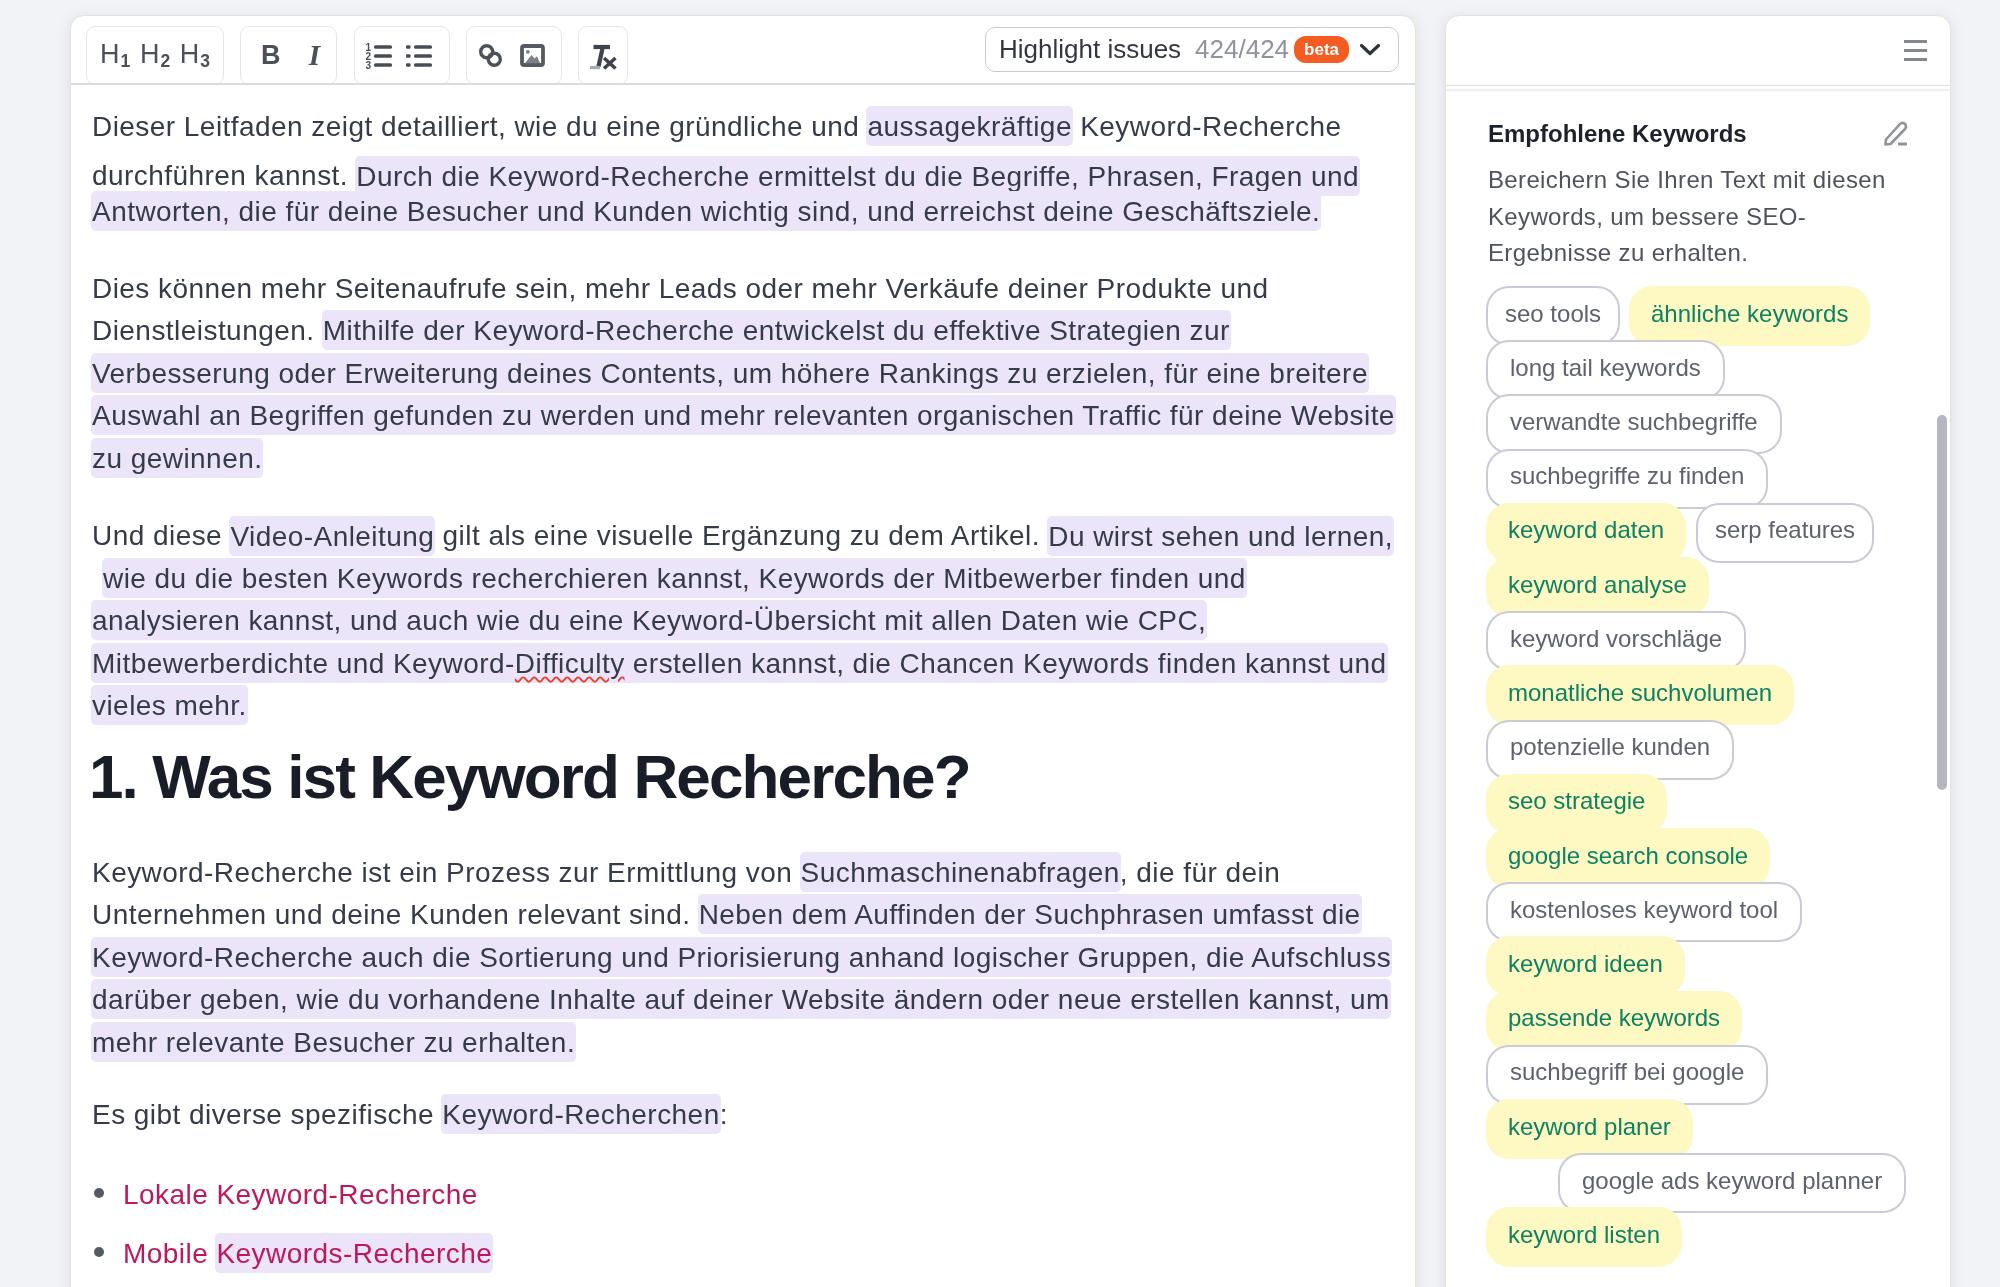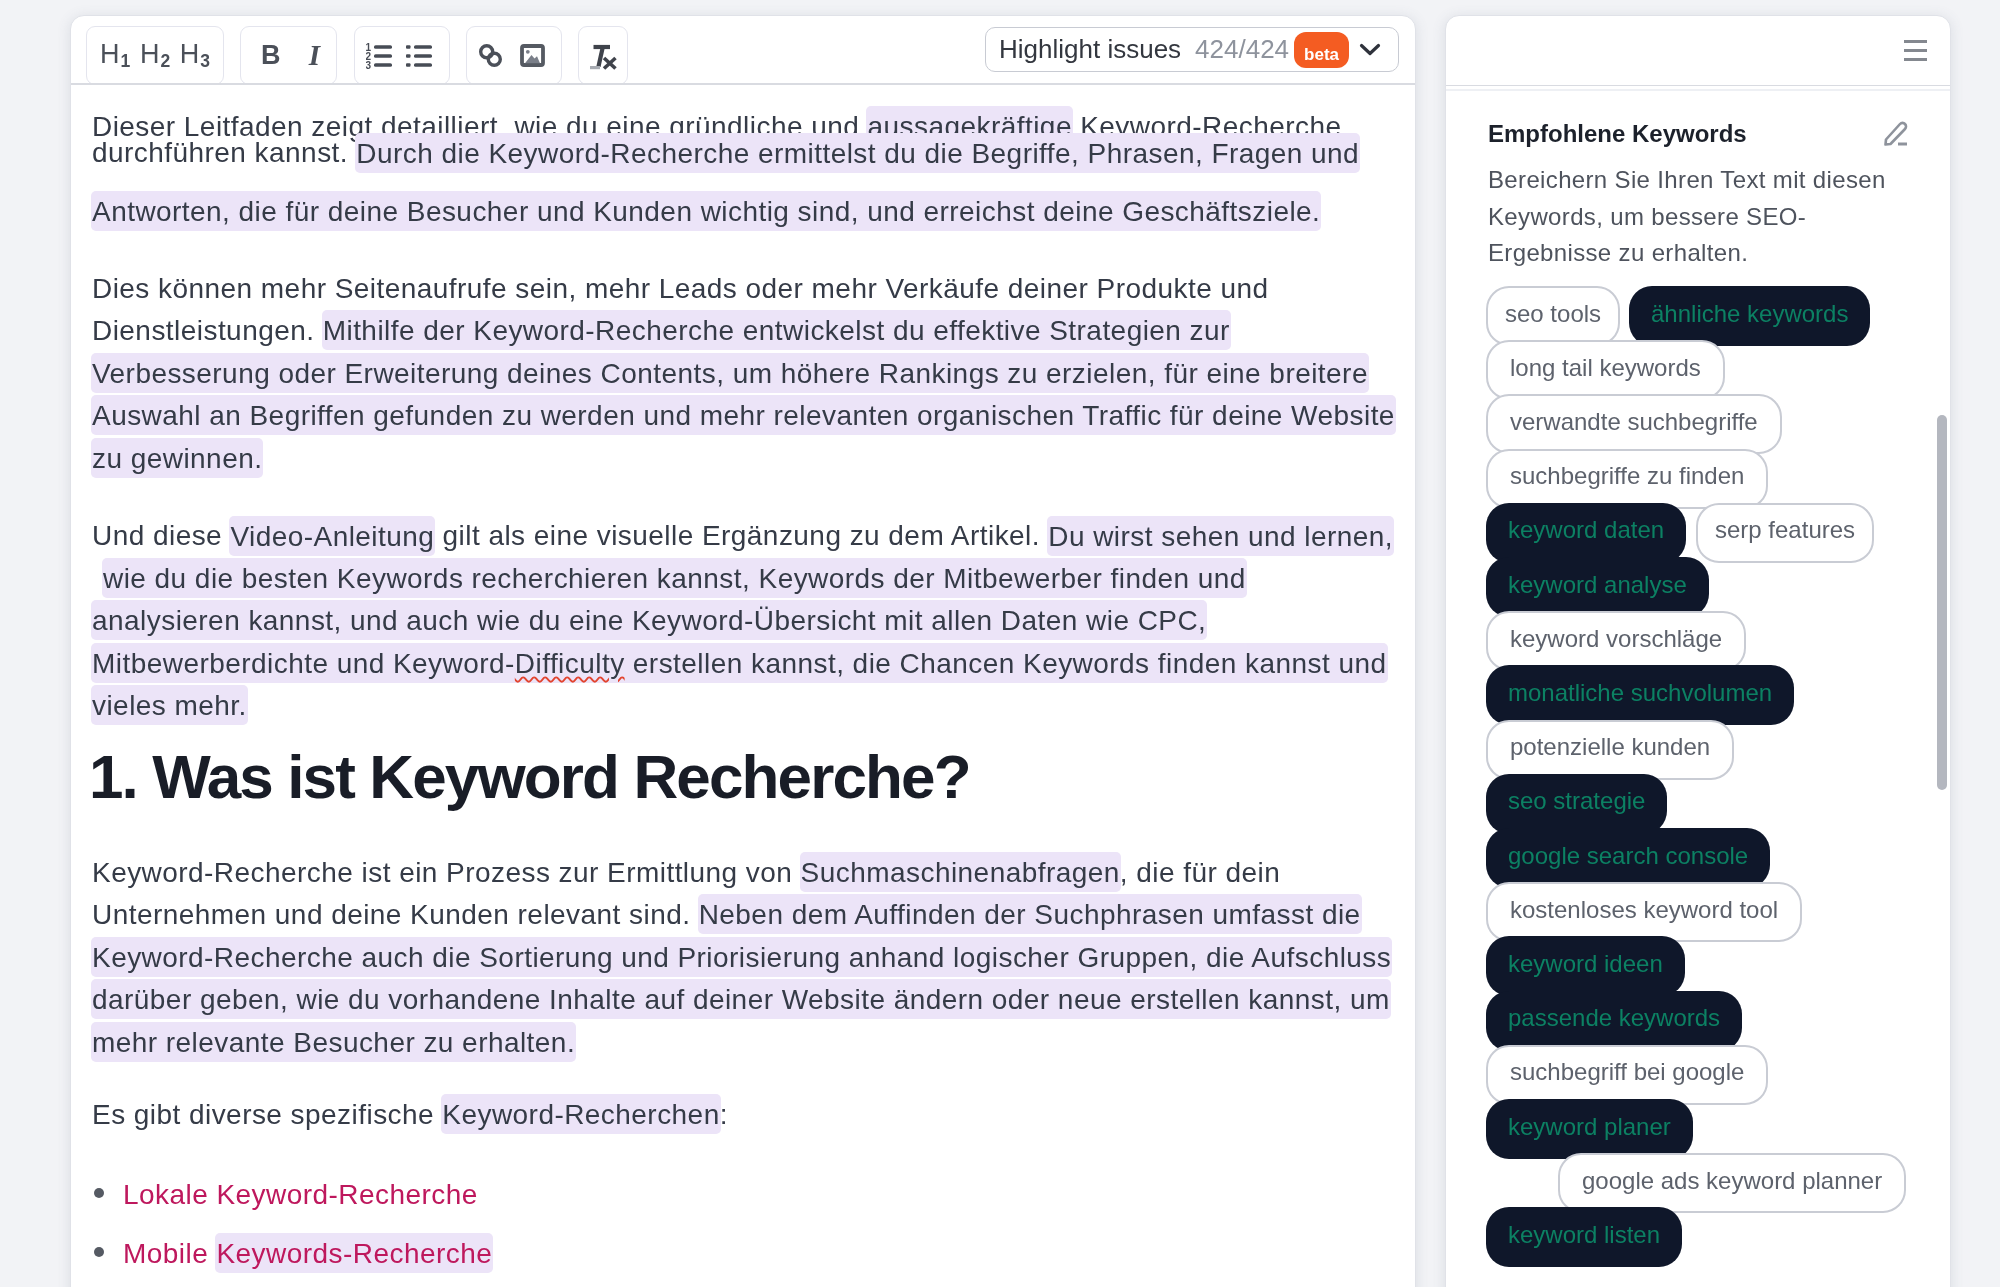--- a/index.html
+++ b/index.html
@@ -11,21 +11,21 @@
   .tgroup { position:absolute; top:26px; height:59px; background:#fff; border:1px solid #e4e5ee; border-radius:9px; display:flex; align-items:center; justify-content:space-evenly; }
   .hbtn { font-size:27px; color:#4b5059; font-weight:400; }
   .hbtn sub { font-size:17.5px; font-weight:700; vertical-align:-4.5px; margin-left:1px; }
   
   .line { position:absolute; white-space:nowrap; font-size:28px; color:#353b47; line-height:42.4px; letter-spacing:0.45px; }
   .hl { background:#ece4f8; border-radius:5px; padding:4.5px 1px; margin:0 -1px; }
   .lnk { color:#be185d; }
   
   .pill { position:absolute; height:60px; border-radius:23px; font-size:24px; display:flex; align-items:center; padding:0 22px 5px; white-space:nowrap; }
   .pill.out { border:2px solid #c9ccd4; color:#5d626c; background:#fff; }
-  .pill.grn { background:#0f172a; color:#0c8163; }
+  .pill.grn { background:#fef9c3; color:#0c8163; }
 </style>
 </head>
 <body>
 
 <div class="card" style="left:70px; top:15px; width:1346px; height:1350px;"></div>
 
 <div class="card" style="left:1445px; top:15px; width:506px; height:1350px;"></div>
 
 <div class="tgroup" style="left:86px; width:138px; justify-content:space-between; padding:0 13px;">
   <span class="hbtn">H<sub>1</sub></span>
@@ -81,30 +81,30 @@
     <g stroke="#3f434b" stroke-width="3.6">
       <path d="M16 18 L27.5 28.5"></path>
       <path d="M27.5 18 L16 28.5"></path>
     </g>
   </svg>
 </div>
 
 <div class="abs" style="left:985px; top:27px; width:414px; height:45px; border:1px solid #c8cbd3; border-radius:10px; background:#fff; display:flex; align-items:center; white-space:nowrap;">
   <span style="font-size:26px; color:#33373f; margin-left:13px;">Highlight issues</span>
   <span style="font-size:26px; color:#8e939d; margin-left:14px;">424/424</span>
-  <span style="background:#f45c22; color:#fff; font-size:17px; font-weight:700; border-radius:12px; padding:13px 10px 3px; margin-left:5px;text-align:right;">beta</span>
+  <span style="background:#f45c22; color:#fff; font-size:17px; font-weight:700; border-radius:12px; padding:4px 10px 3px; margin-left:5px;text-align:right;">beta</span>
   <svg width="22" height="13" viewBox="0 0 22 13" style="margin-left:10px;">
     <path d="M2.5 2.5 L11 10.5 L19.5 2.5" fill="none" stroke="#2f333c" stroke-width="3.2" stroke-linecap="round" stroke-linejoin="round"></path>
   </svg>
 </div>
 
 <div class="abs" style="left:71px; top:83px; width:1344px; height:1.5px; background:#d9dbe1;"></div>
 
 <div class="line" style="left:92px; top:105.5px;">Dieser Leitfaden zeigt detailliert, wie du eine gründliche und <span class="hl">aussagekräftige</span> Keyword-Recherche</div>
-<div class="line" style="left:92px; top:132px;">durchführen kannst. <span class="hl">Durch die Keyword-Recherche ermittelst du die Begriffe, Phrasen, Fragen und</span></div>
+<div class="line" style="left:92px; top:155px;">durchführen kannst. <span class="hl">Durch die Keyword-Recherche ermittelst du die Begriffe, Phrasen, Fragen und</span></div>
 <div class="line" style="left:92px; top:190.3px;"><span class="hl">Antworten, die für deine Besucher und Kunden wichtig sind, und erreichst deine Geschäftsziele.</span></div>
 
 <div class="line" style="left:92px; top:267.5px;">Dies können mehr Seitenaufrufe sein, mehr Leads oder mehr Verkäufe deiner Produkte und</div>
 <div class="line" style="left:92px; top:309.9px;">Dienstleistungen. <span class="hl">Mithilfe der Keyword-Recherche entwickelst du effektive Strategien zur</span></div>
 <div class="line" style="left:92px; top:352.3px;"><span class="hl">Verbesserung oder Erweiterung deines Contents, um höhere Rankings zu erzielen, für eine breitere</span></div>
 <div class="line" style="left:92px; top:394.7px;"><span class="hl">Auswahl an Begriffen gefunden zu werden und mehr relevanten organischen Traffic für deine Website</span></div>
 <div class="line" style="left:92px; top:437.1px;"><span class="hl">zu gewinnen.</span></div>
 
 <div class="line" style="left:92px; top:515.1px;">Und diese <span class="hl">Video-Anleitung</span> gilt als eine visuelle Ergänzung zu dem Artikel. <span class="hl">Du wirst sehen und lernen,</span></div>
 <div class="line" style="left:80px; top:557.5px;padding-left:23px;"><span class="hl">wie du die besten Keywords recherchieren kannst, Keywords der Mitbewerber finden und</span></div>

